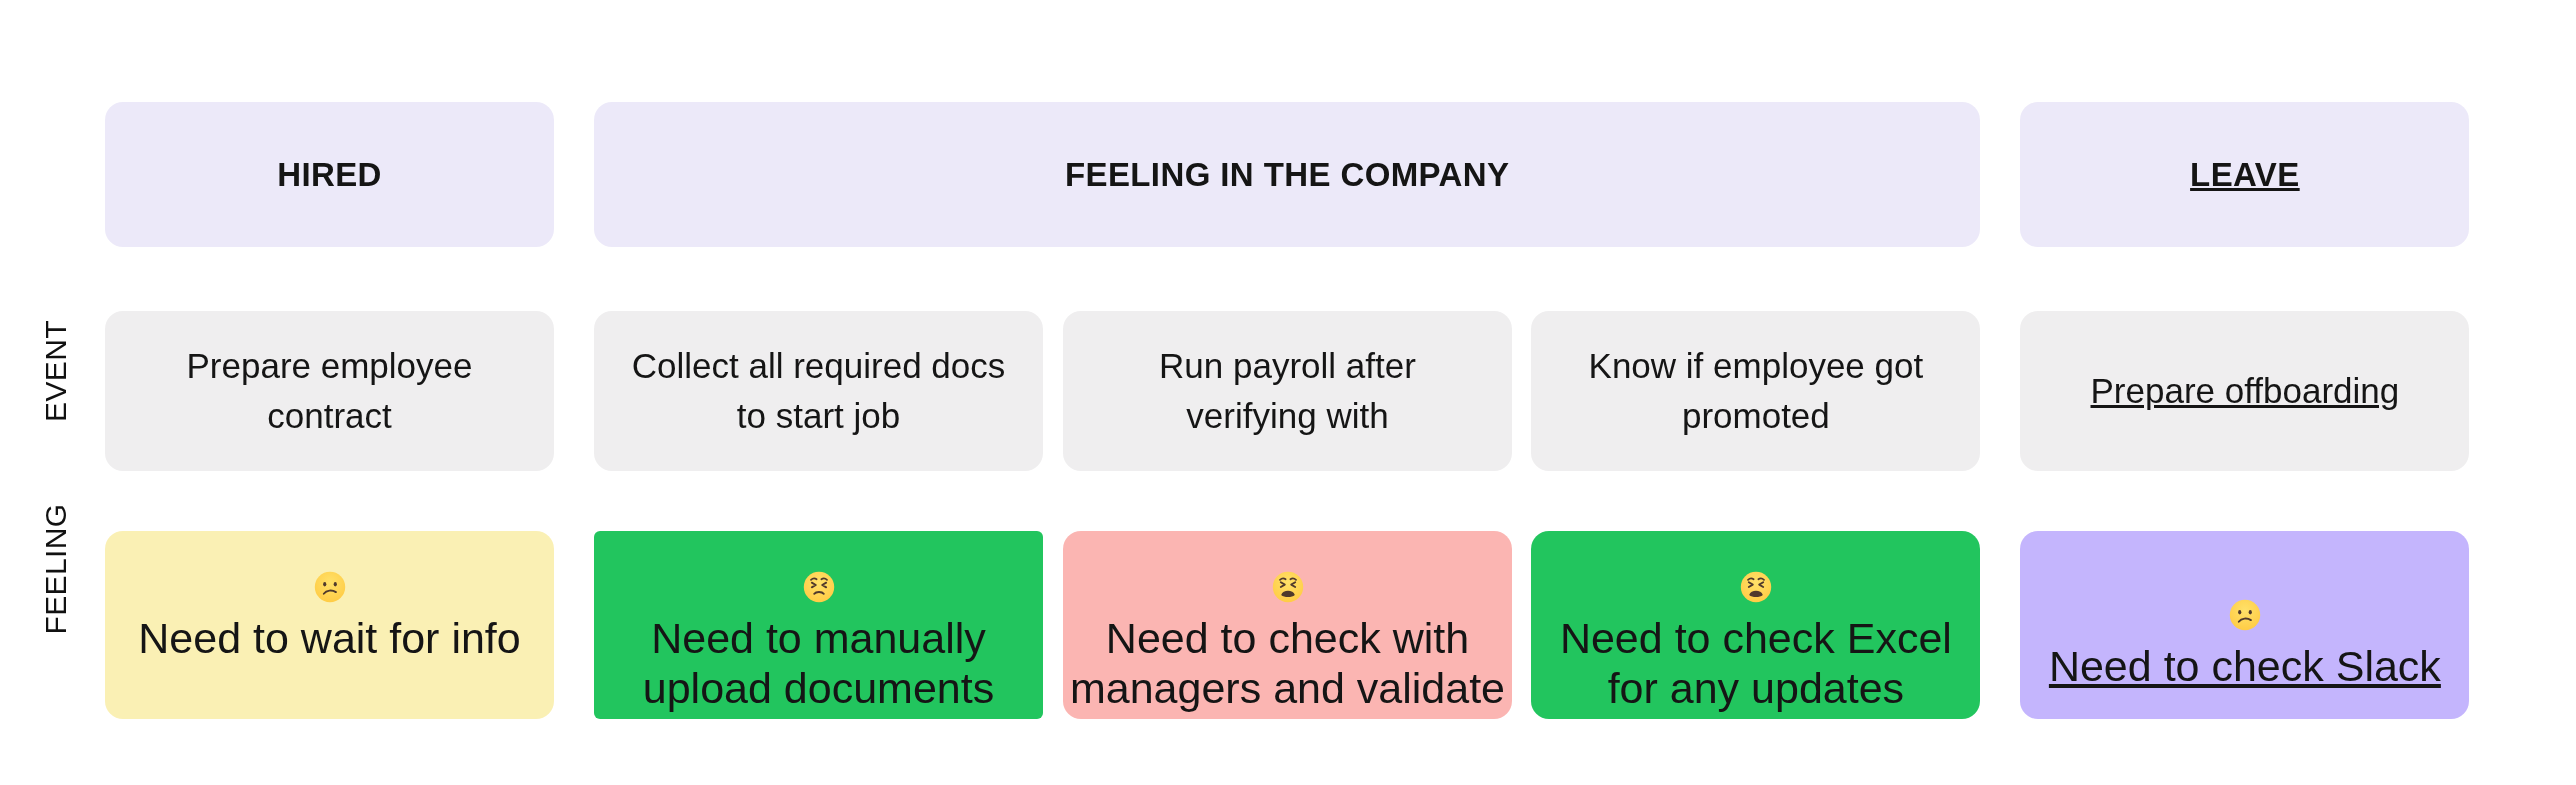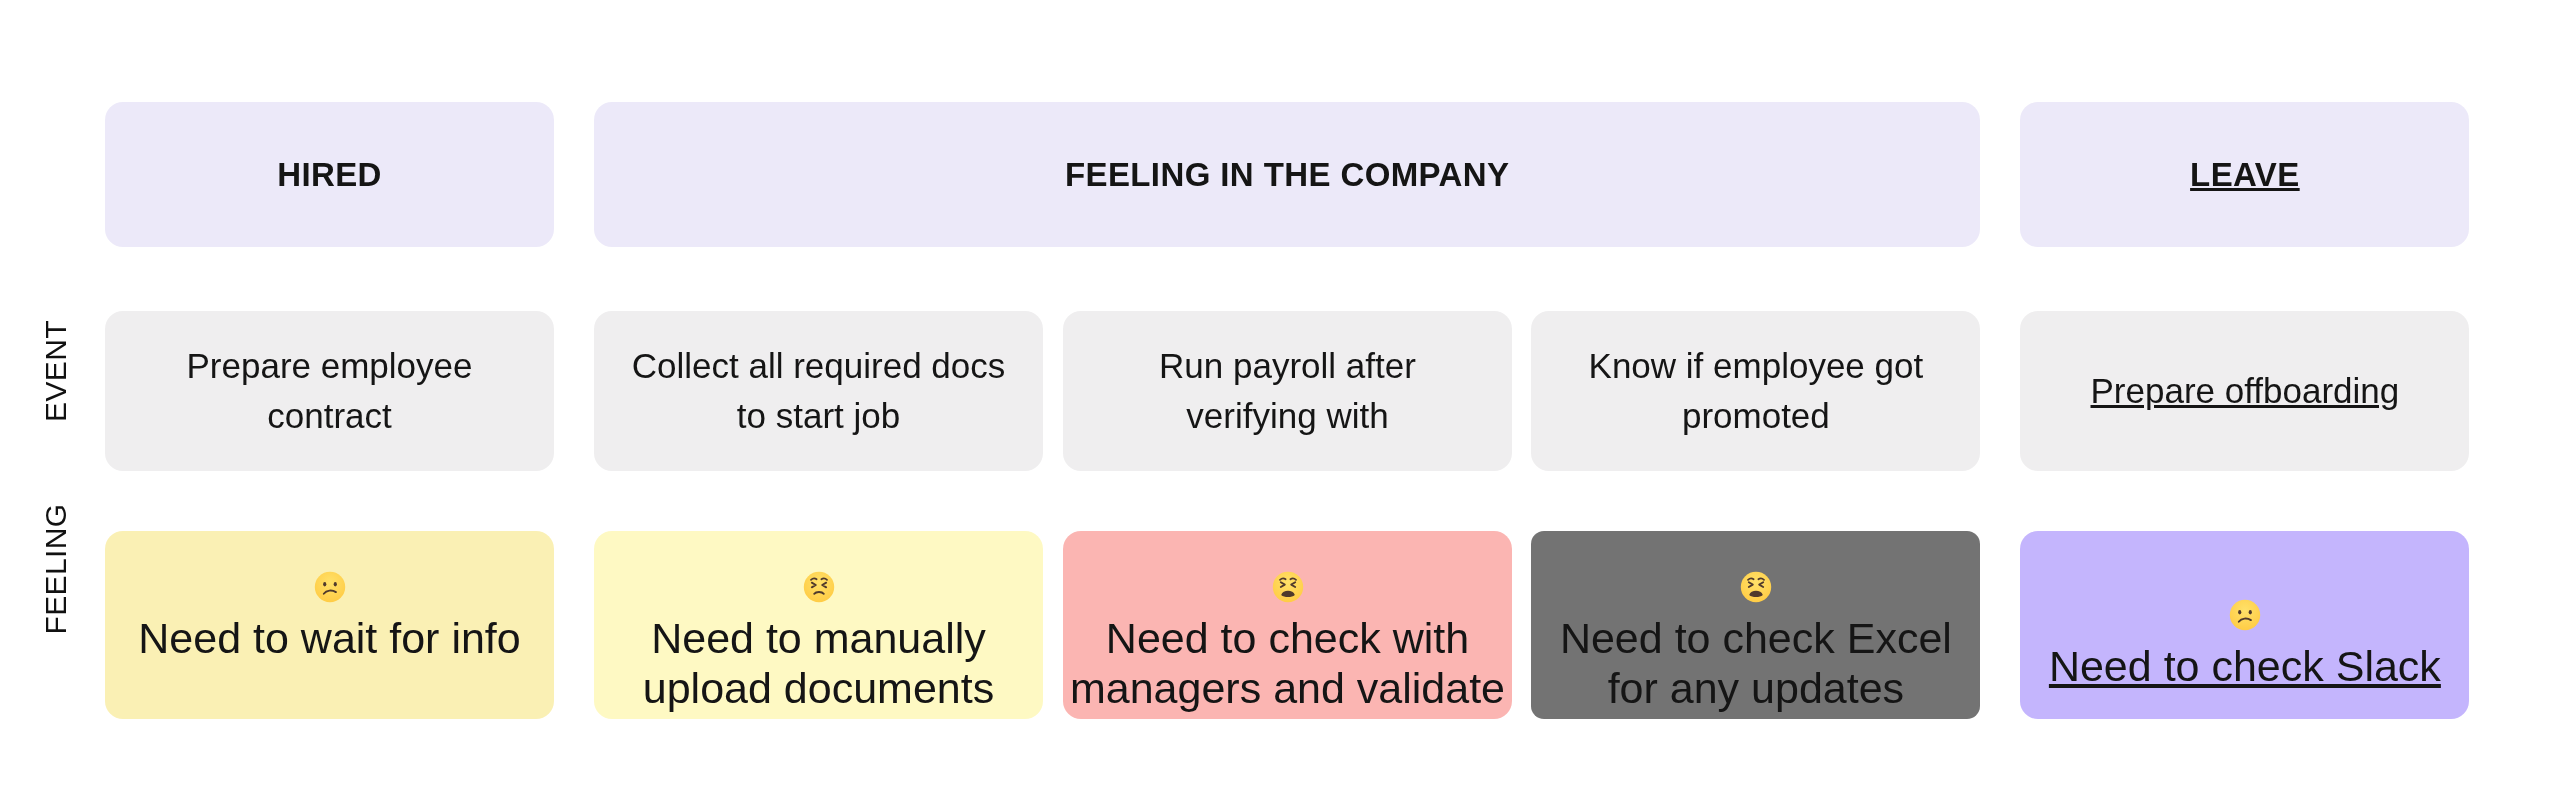--- a/index.html
+++ b/index.html
@@ -128,21 +128,21 @@
     <div class="box feeling r3 c1" style="background-color: rgb(250, 240, 180);">
       <svg class="emoji" viewBox="0 0 40 40">
         <circle cx="20" cy="20" r="19" fill="url(#faceGrad)"></circle>
         <ellipse cx="13.4" cy="16.6" rx="2.0" ry="2.7" fill="#503A2C"></ellipse>
         <ellipse cx="26.6" cy="16.6" rx="2.0" ry="2.7" fill="#503A2C"></ellipse>
         <path d="M12.2 28.4 C15.6 23.8 22.6 23.2 27.4 26.4" fill="none" stroke="#503A2C" stroke-width="2.3" stroke-linecap="round"></path>
       </svg>
       <span class="box-text">Need to wait for info</span>
     </div>
 
-    <div class="box feeling r3 c2" style="background-color: #fef9c3;">
+    <div class="box feeling r3 c2" style="background-color: #22c55e; border-radius: 6px;">
       <svg class="emoji" viewBox="0 0 40 40">
         <circle cx="20" cy="20" r="19" fill="url(#faceGrad)"></circle>
         <path d="M10 11 C12 9.2 15 9 17 10.4" fill="none" stroke="#503A2C" stroke-width="2.2" stroke-linecap="round"></path>
         <path d="M30 11 C28 9.2 25 9 23 10.4" fill="none" stroke="#503A2C" stroke-width="2.2" stroke-linecap="round"></path>
         <path d="M11 14.5 L16 17.5 L11 20.5" fill="none" stroke="#503A2C" stroke-width="2.3" stroke-linecap="round" stroke-linejoin="round"></path>
         <path d="M29 14.5 L24 17.5 L29 20.5" fill="none" stroke="#503A2C" stroke-width="2.3" stroke-linecap="round" stroke-linejoin="round"></path>
         <path d="M14 28.6 C16.4 25.4 23.6 25.4 26 28.6" fill="none" stroke="#503A2C" stroke-width="2.3" stroke-linecap="round"></path>
       </svg>
       <span class="box-text">Need to manually
 upload documents</span>
@@ -154,21 +154,21 @@
         <path d="M10 11 C12 9.2 15 9 17 10.4" fill="none" stroke="#503A2C" stroke-width="2.2" stroke-linecap="round"></path>
         <path d="M30 11 C28 9.2 25 9 23 10.4" fill="none" stroke="#503A2C" stroke-width="2.2" stroke-linecap="round"></path>
         <path d="M11 14 L16 17 L11 20" fill="none" stroke="#503A2C" stroke-width="2.3" stroke-linecap="round" stroke-linejoin="round"></path>
         <path d="M29 14 L24 17 L29 20" fill="none" stroke="#503A2C" stroke-width="2.3" stroke-linecap="round" stroke-linejoin="round"></path>
         <path d="M11.5 30 C13.5 23 26.5 23 28.5 30 C25 33.5 15 33.5 11.5 30 Z" fill="#503A2C"></path>
       </svg>
       <span class="box-text">Need to check with
 managers and validate</span>
     </div>
 
-    <div class="box feeling r3 c4" style="background-color: #737373; border-radius: 13px;">
+    <div class="box feeling r3 c4" style="background-color: #22c55e;">
       <svg class="emoji" viewBox="0 0 40 40">
         <circle cx="20" cy="20" r="19" fill="url(#faceGrad)"></circle>
         <path d="M10 11 C12 9.2 15 9 17 10.4" fill="none" stroke="#503A2C" stroke-width="2.2" stroke-linecap="round"></path>
         <path d="M30 11 C28 9.2 25 9 23 10.4" fill="none" stroke="#503A2C" stroke-width="2.2" stroke-linecap="round"></path>
         <path d="M11 14 L16 17 L11 20" fill="none" stroke="#503A2C" stroke-width="2.3" stroke-linecap="round" stroke-linejoin="round"></path>
         <path d="M29 14 L24 17 L29 20" fill="none" stroke="#503A2C" stroke-width="2.3" stroke-linecap="round" stroke-linejoin="round"></path>
         <path d="M11.5 30 C13.5 23 26.5 23 28.5 30 C25 33.5 15 33.5 11.5 30 Z" fill="#503A2C"></path>
       </svg>
       <span class="box-text">Need to check Excel
 for any updates</span>

